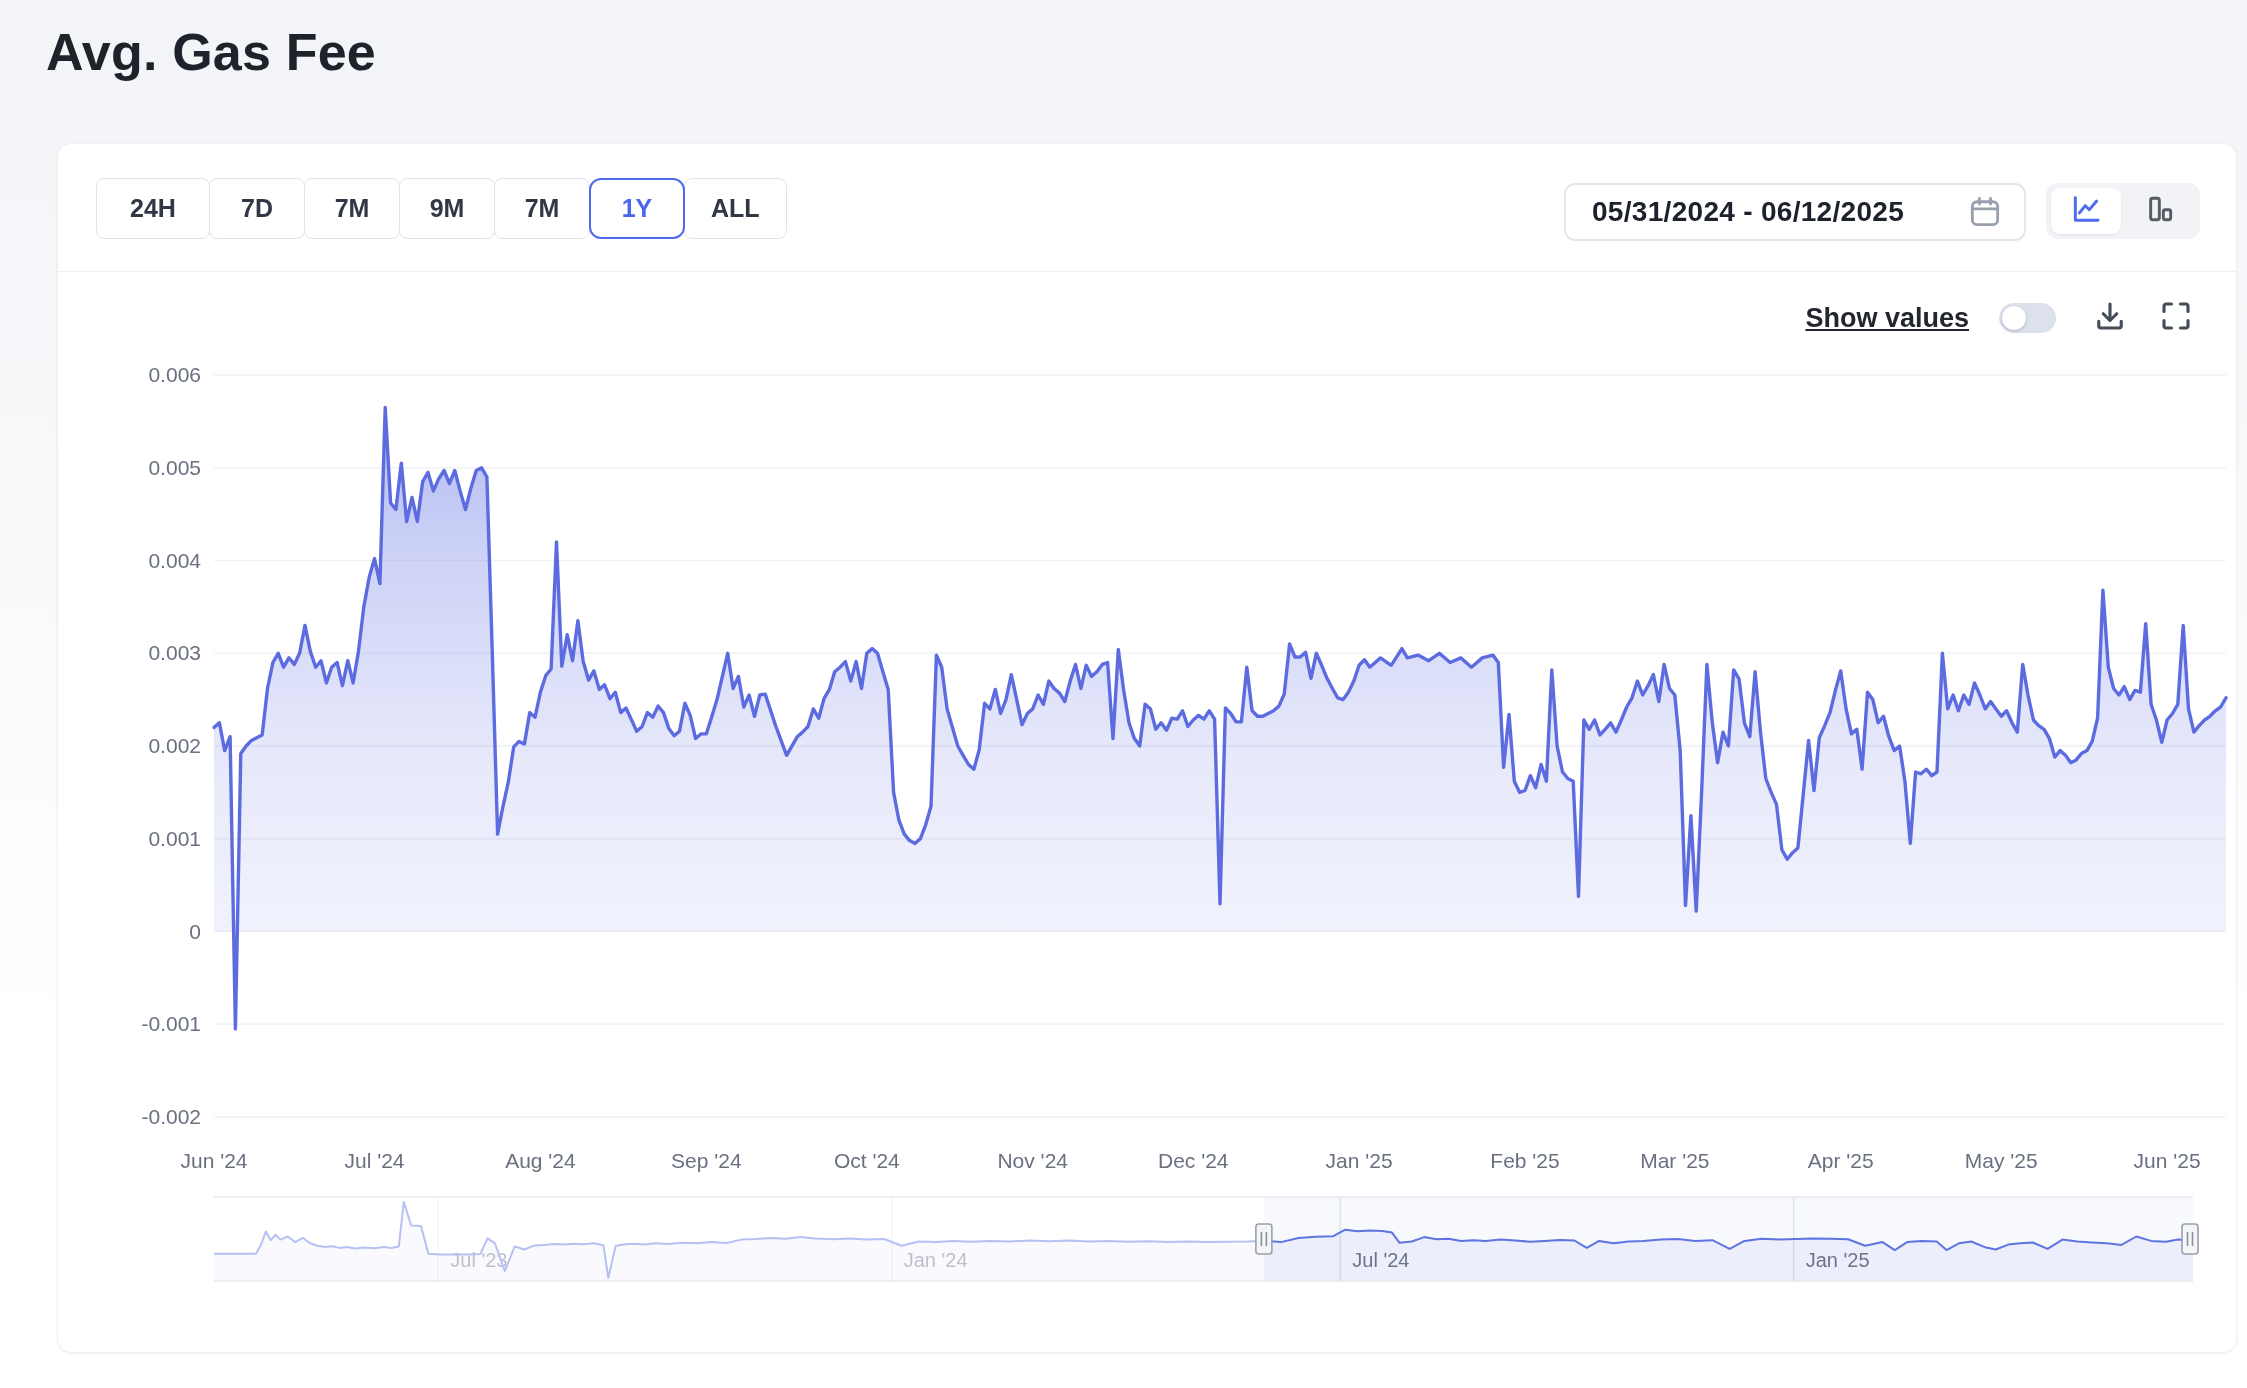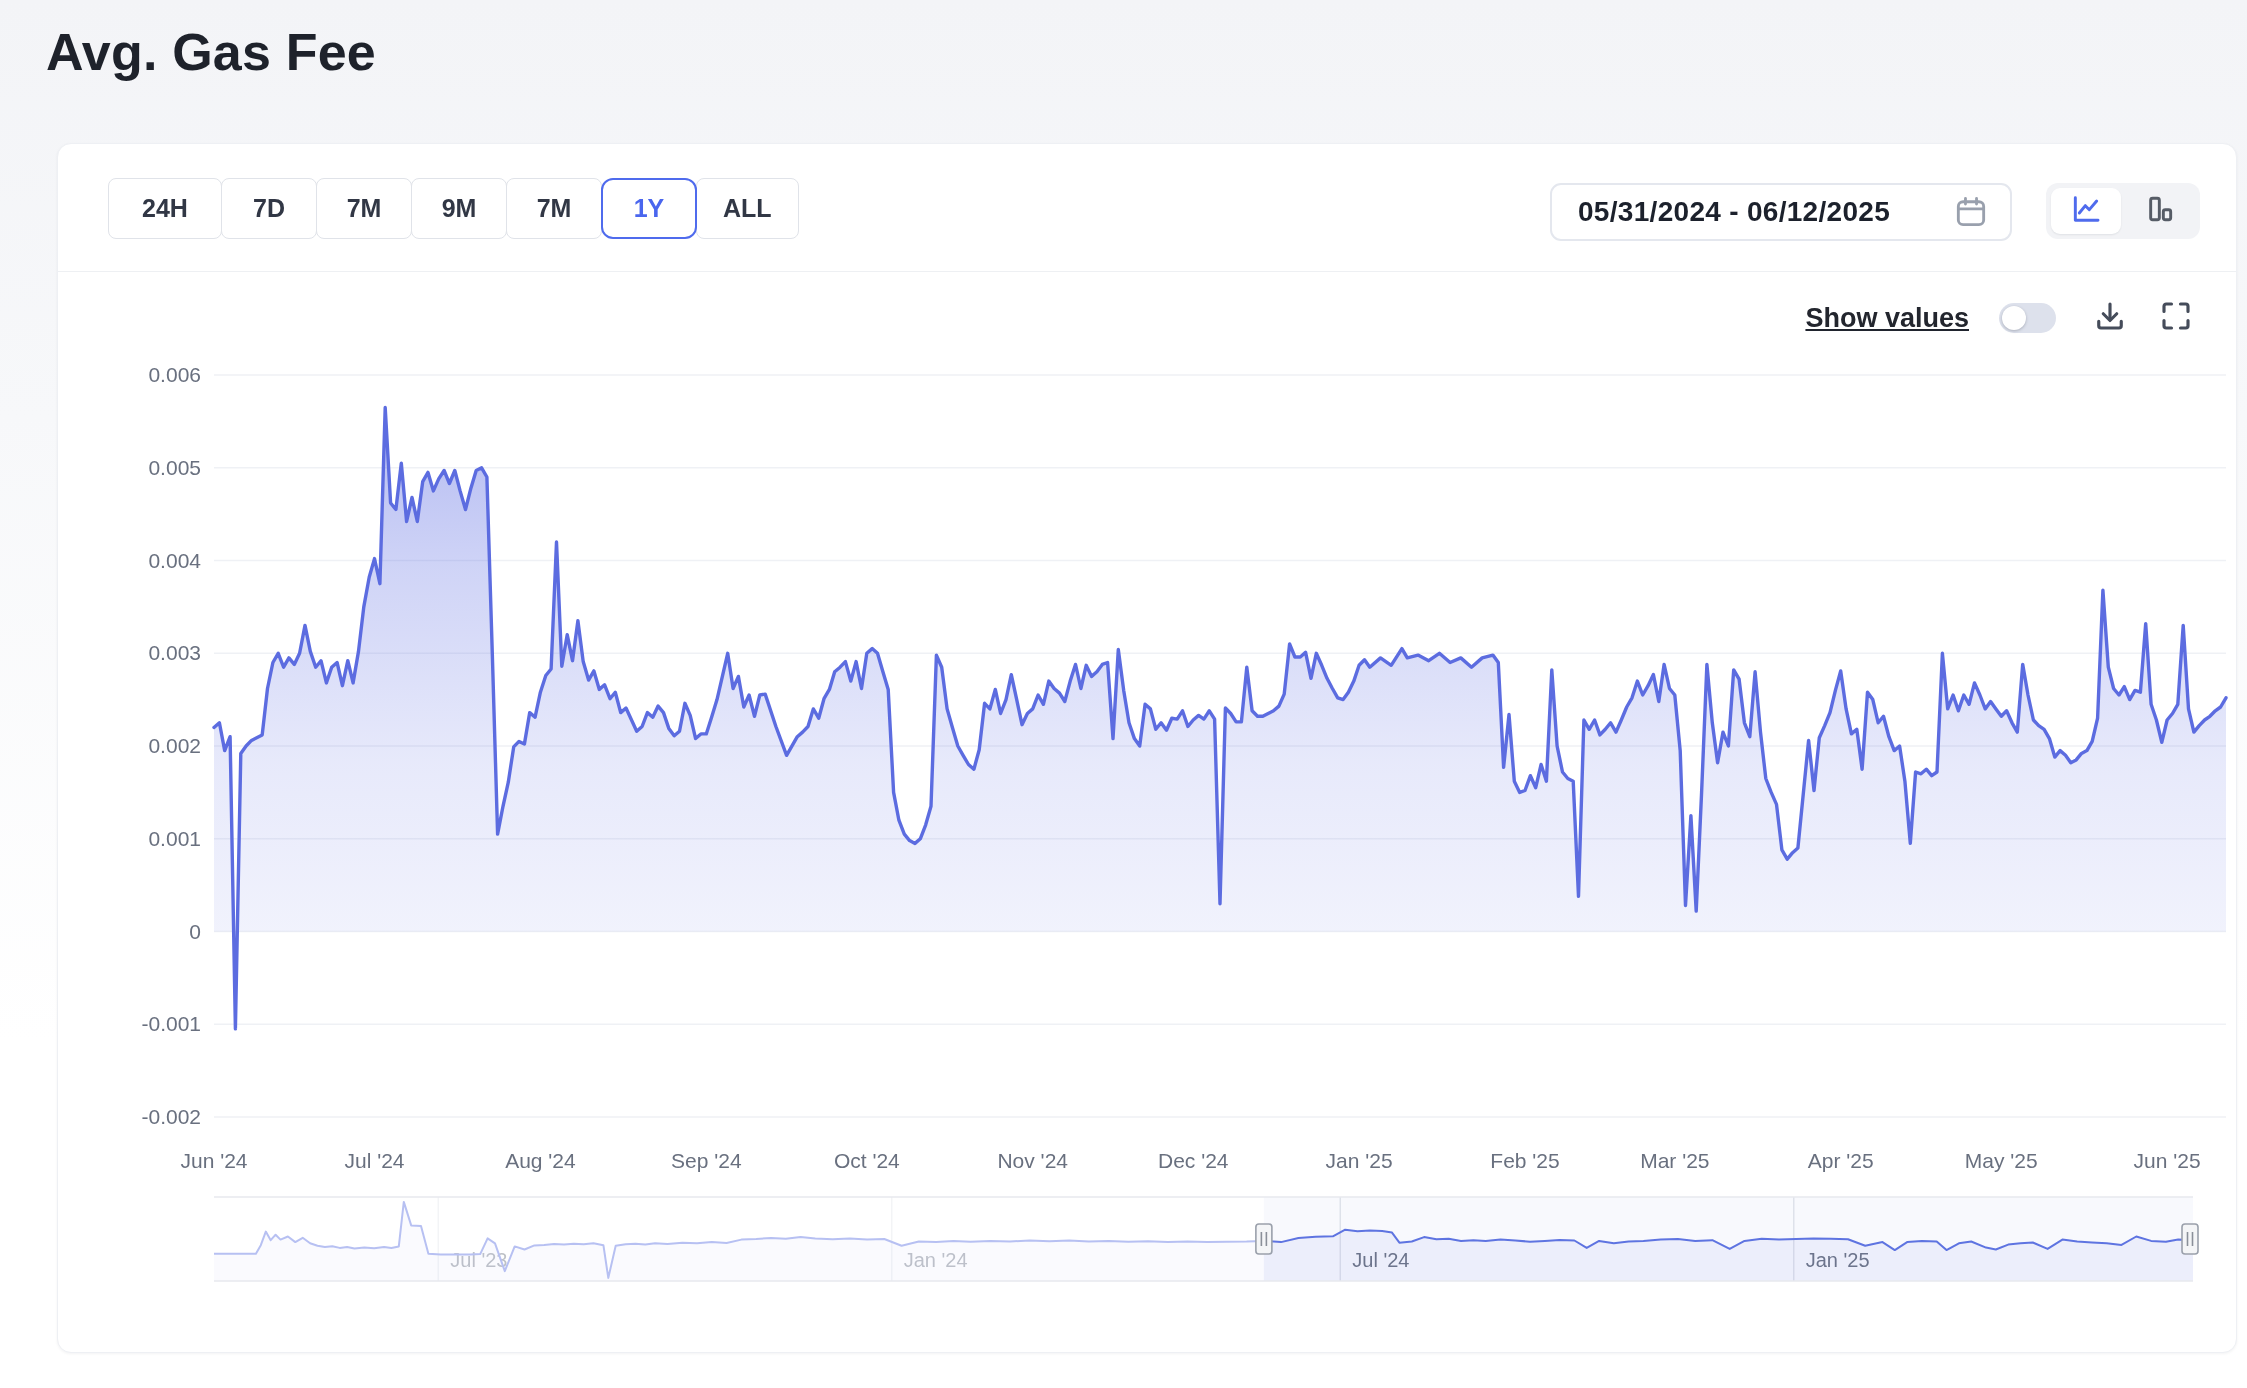--- a/index.html
+++ b/index.html
@@ -25,25 +25,25 @@
     position:absolute; left:34px; right:36px; top:34px; height:64px;
     display:flex; justify-content:space-between; align-items:flex-start;
   }
   .ranges { display:flex; }
   .range-btn {
     min-width:96px; height:61px; padding:0 26px;
     background:#fff; border:1px solid #e0e3e9; border-radius:8px;
     margin-left:-1px; display:flex; align-items:center; justify-content:center;
     font-size:25px; font-weight:700; color:#313745; cursor:pointer; position:relative;
   }
-  .range-btn:first-child { margin-left:16px; min-width:114px; }
+  .range-btn:first-child { margin-left:4px; min-width:114px; }
   .range-btn.active {
     border:2px solid #4f6bed; color:#4a66ee; z-index:2; border-radius:12px;
   }
-  .tb-right { display:flex; align-items:flex-start; gap:34px; margin-top:5px; }
+  .tb-right { display:flex; align-items:flex-start; gap:20px; margin-top:5px; }
   .datebox {
     width:462px; height:58px; border:2px solid #e4e7ee; border-radius:11px;
     display:flex; align-items:center; justify-content:space-between;
     padding:0 20px 0 26px; background:#fff; cursor:pointer;
   }
   .datebox .dr-text { font-size:28px; font-weight:700; color:#1c212c; letter-spacing:.3px; }
   .segmented {
     height:56px; background:#f2f3f6; border-radius:12px; padding:5px;
     display:flex; align-items:center; gap:4px;
   }

